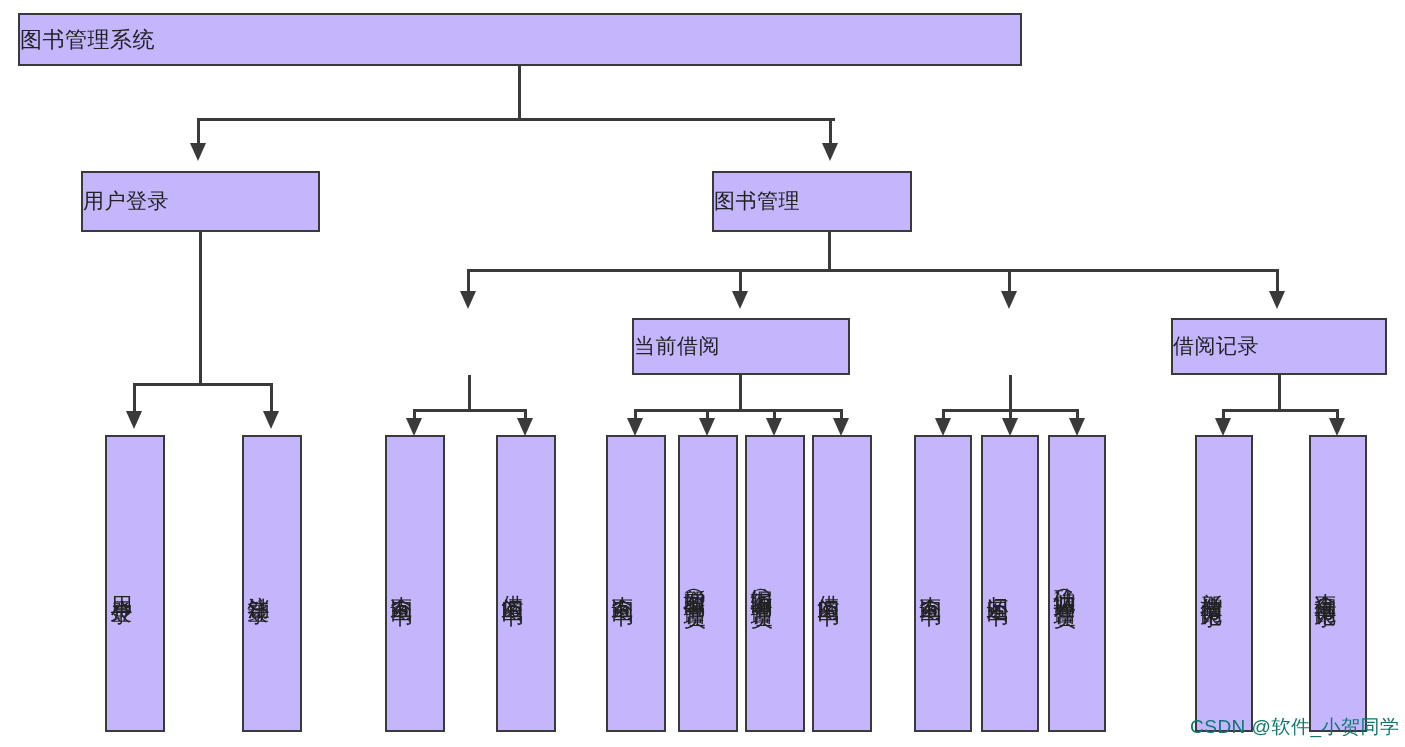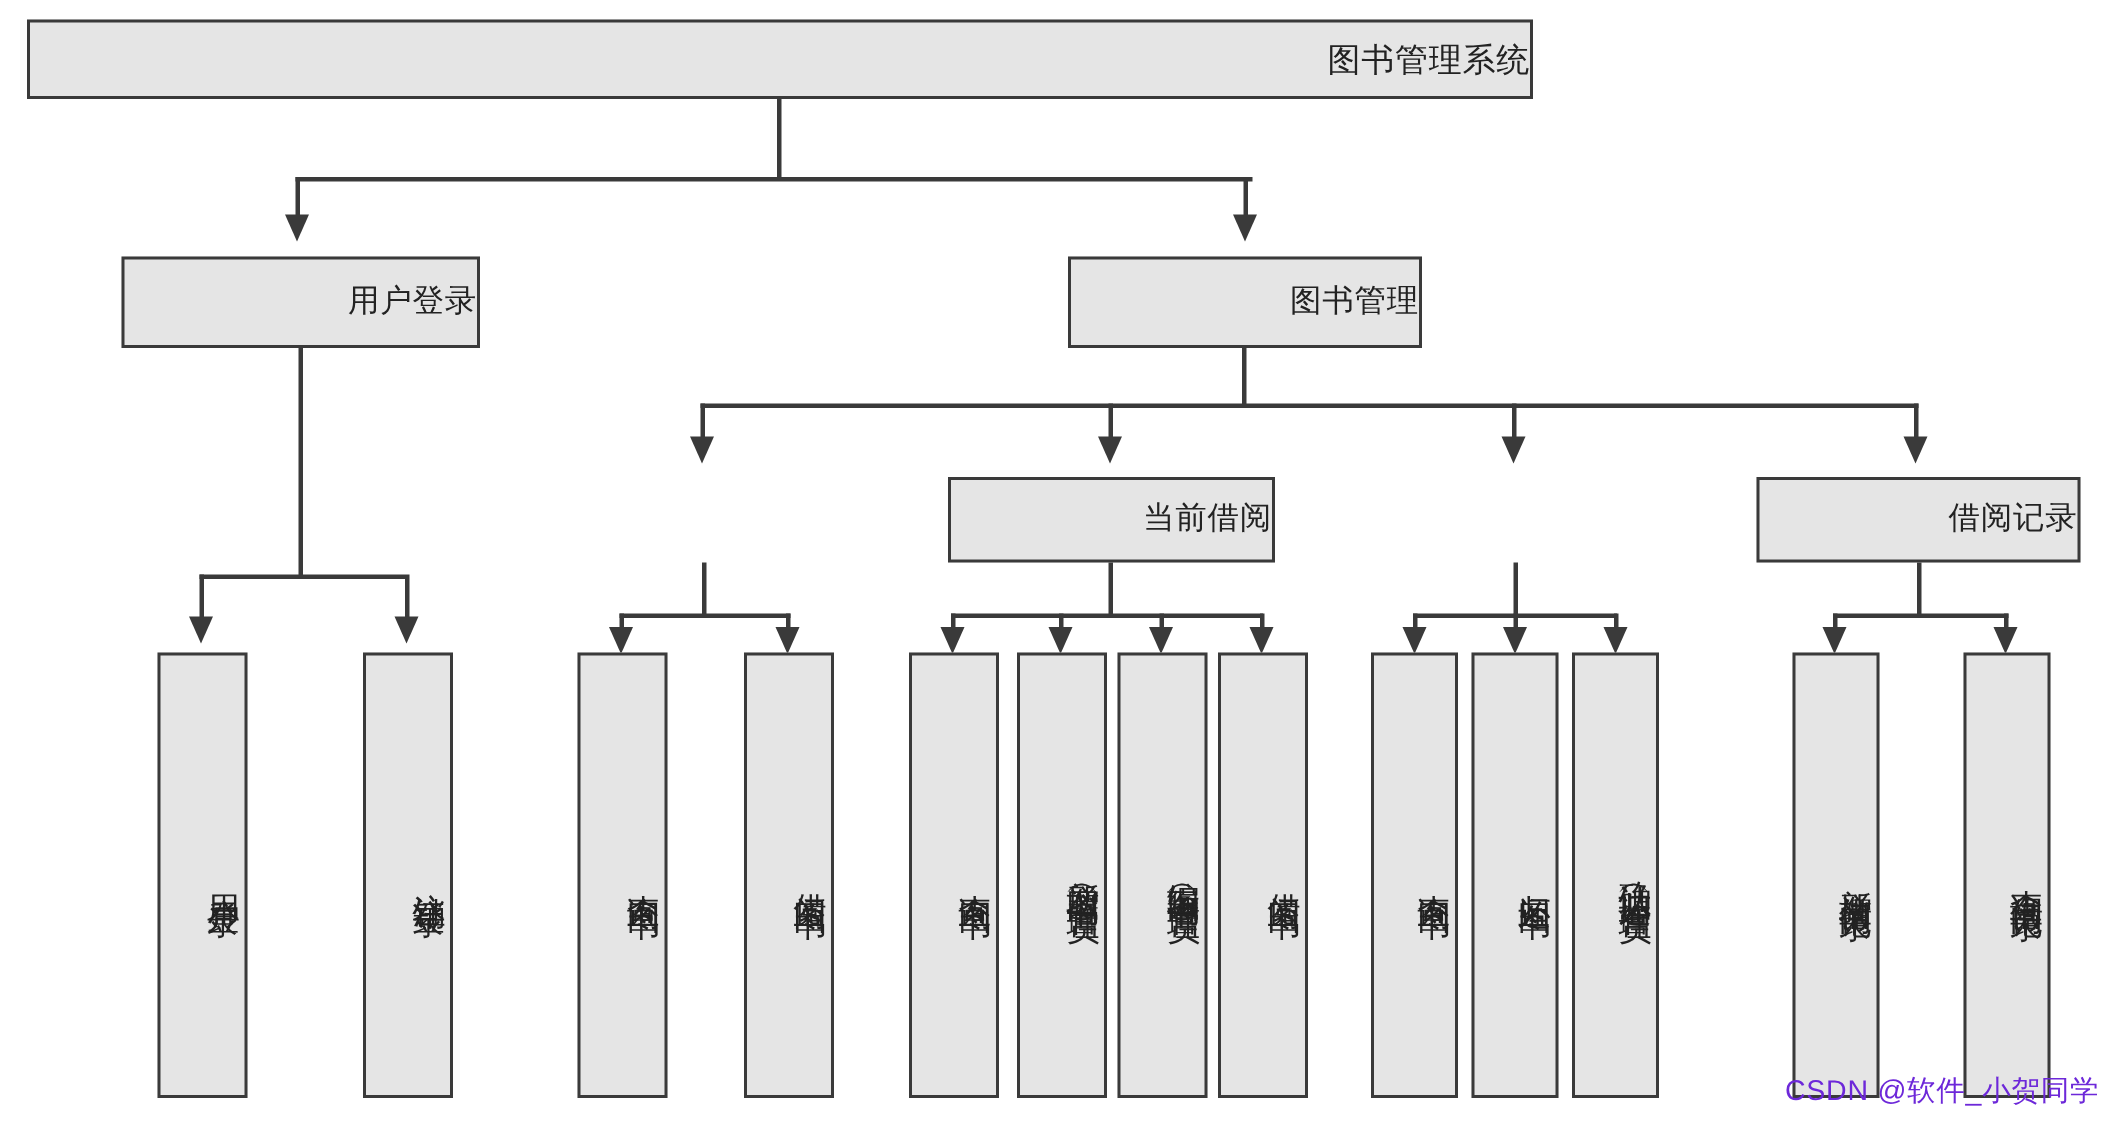--- a/index.html
+++ b/index.html
@@ -15,24 +15,24 @@
     position: relative;
     width: 1405px;
     height: 747px;
     background: #ffffff;
     overflow: hidden;
   }
   .node {
     position: absolute;
     box-sizing: border-box;
     border: 2.5px solid #3a3a3a;
-    background: #e5e5e5;
+    background: #c4b5fd;
     display: flex;
     align-items: center;
-    justify-content: flex-end;
+    justify-content: flex-start;
     text-align: center;
   }
   .node .label {
     font-size: 21px;
     line-height: 1.15;
     letter-spacing: 0.5px;
     color: #222222;
     white-space: nowrap;
   }
   .node.root .label { font-size: 22px; }
@@ -58,21 +58,21 @@
     position: absolute;
     width: 0;
     height: 0;
     border-left: 8px solid transparent;
     border-right: 8px solid transparent;
     border-top: 18px solid #3a3a3a;
   }
   .watermark {
     position: absolute;
     font-size: 19px;
-    color: #6d28d9;
+    color: #0f766e;
     white-space: nowrap;
     letter-spacing: 0.5px;
   }
 </style>
 </head>
 <body>
 
 <div id="canvas">
 
   <div class="node root" style="left:18px; top:13px; width:1004px; height:53px;">
@@ -86,21 +86,21 @@
   <div class="edge v" style="left:197px; top:118px; width:3px; height:27px;"></div>
   <div class="arrow" style="left:190px; top:143px;"></div>
 
   <div class="edge v" style="left:829px; top:118px; width:3px; height:27px;"></div>
   <div class="arrow" style="left:822px; top:143px;"></div>
 
   <div class="node" style="left:81px; top:171px; width:239px; height:61px;">
     <span class="label">用户登录</span>
   </div>
 
-  <div class="node" style="left:712px; top:171px; width:236px; height:61px;">
+  <div class="node" style="left:712px; top:171px; width:200px; height:61px;">
     <span class="label">图书管理</span>
   </div>
 
   <div class="edge v" style="left:199px; top:232px; width:3px; height:152px;"></div>
   <div class="edge h" style="left:133px; top:383px; width:137px; height:3px;"></div>
   <div class="edge v" style="left:133px; top:383px; width:3px; height:30px;"></div>
   <div class="arrow" style="left:126px; top:411px;"></div>
   <div class="edge v" style="left:270px; top:383px; width:3px; height:30px;"></div>
   <div class="arrow" style="left:263px; top:411px;"></div>
 

